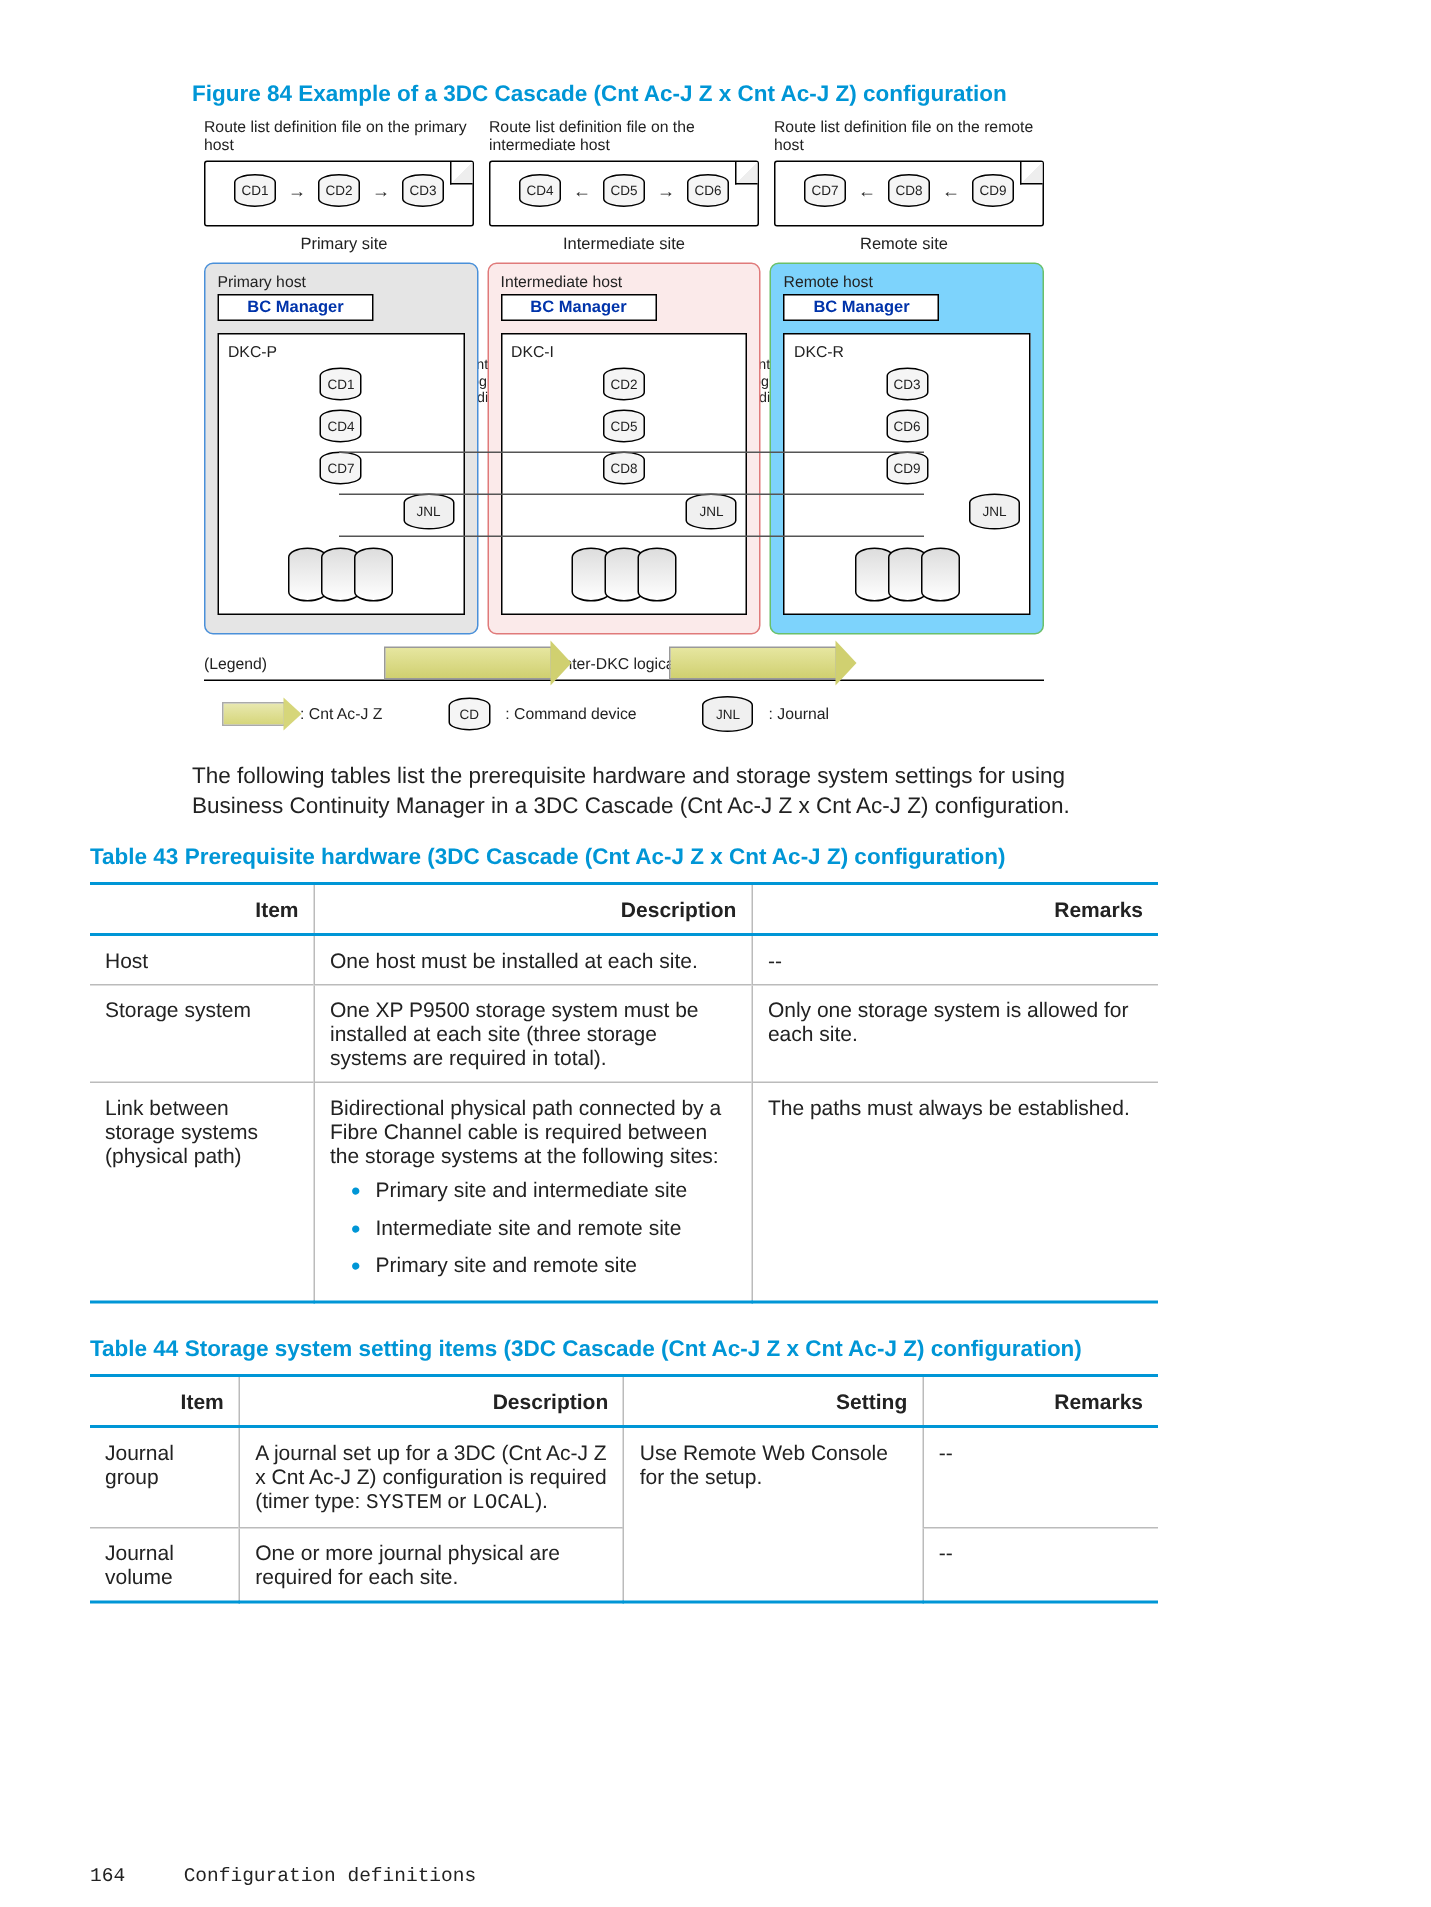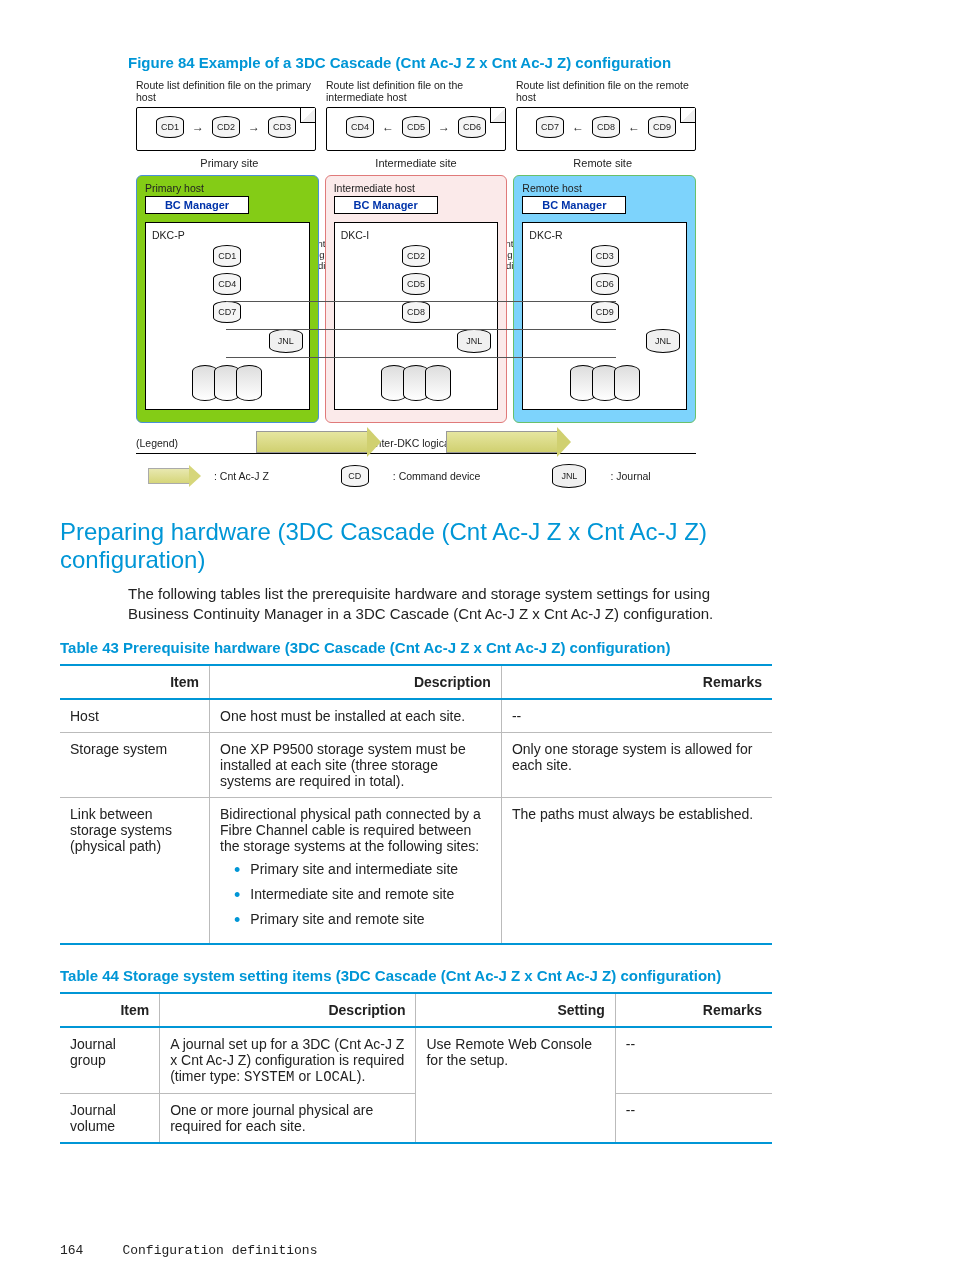--- a/index.html
+++ b/index.html
@@ -101,21 +101,21 @@
     position: relative;
   }
   .site {
     flex: 1;
     border: 1px solid;
     border-radius: 6px;
     padding: 6px 8px 12px 8px;
     font-size: 10.5px;
     position: relative;
   }
-  .site.prim { border-color: #4a90d9; background: #84cc16; }
+  .site.prim { border-color: #4a90d9; background: #e5e5e5; }
   .site.inter { border-color: #e07a7a; background: #fbeaea; }
   .site.rem  { border-color: #6ac06a; background: #7dd3fc; }
   .host-label { font-size: 10.5px; margin-bottom: 2px; }
   .bc-box {
     border: 1px solid #000;
     background: #fff;
     padding: 2px 16px;
     color: #0033aa;
     font-weight: bold;
     text-align: center;
@@ -189,21 +189,21 @@
     font-size: 10.5px;
     margin-top: 14px;
   }
   .legend-line {
     border-top: 1px solid #000;
     margin: 4px 0 10px 0;
   }
   .legend-row {
     display: flex;
     align-items: center;
-    gap: 24px;
+    gap: 10px;
     padding-left: 12px;
   }
   .legend-arrow {
     width: 40px; height: 14px;
     background: linear-gradient(#e8e8b0, #d6d67a);
     border: 1px solid #aaa;
     position: relative;
   }
   .legend-arrow::after {
     content: "";
@@ -398,21 +398,20 @@
           <span class="cyl-sm">CD</span>
           <span>: Command device</span>
           <span style="width:24px"></span>
           <span class="jnl-box">JNL</span>
           <span>: Journal</span>
         </div>
       </div>
     </div>
   </div>
 
-  <h2 class="section-title">Preparing hardware (3DC Cascade (Cnt Ac-J Z x Cnt Ac-J Z) configuration)</h2>
   <p class="body-text">The following tables list the prerequisite hardware and storage system settings for using Business Continuity Manager in a 3DC Cascade (Cnt Ac-J Z x Cnt Ac-J Z) configuration.</p>
 
   <div class="tbl-title">Table 43 Prerequisite hardware (3DC Cascade (Cnt Ac-J Z x Cnt Ac-J Z) configuration)</div>
   <table class="doc-table">
     <colgroup>
         <col style="width:21%">
         <col style="width:41%">
         <col>
       </colgroup>
     <thead>

